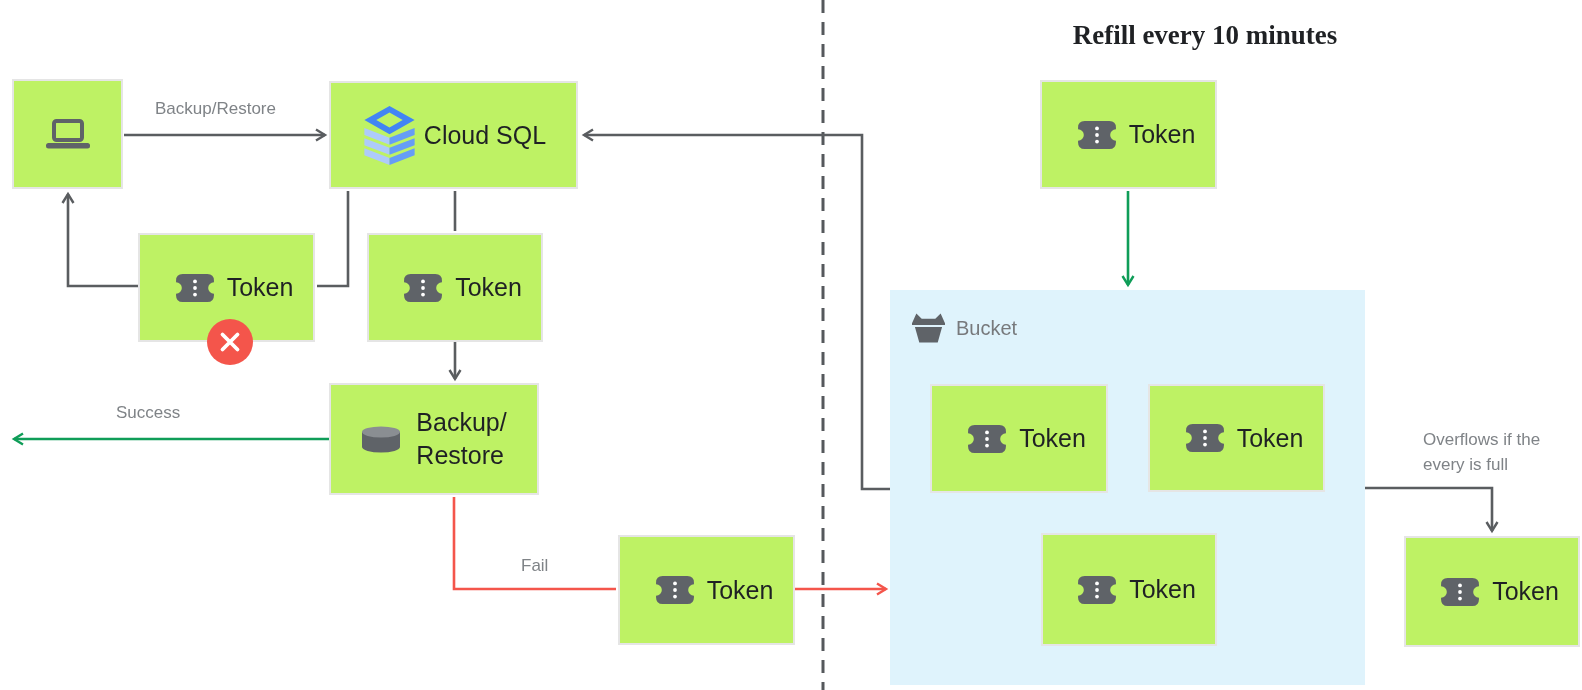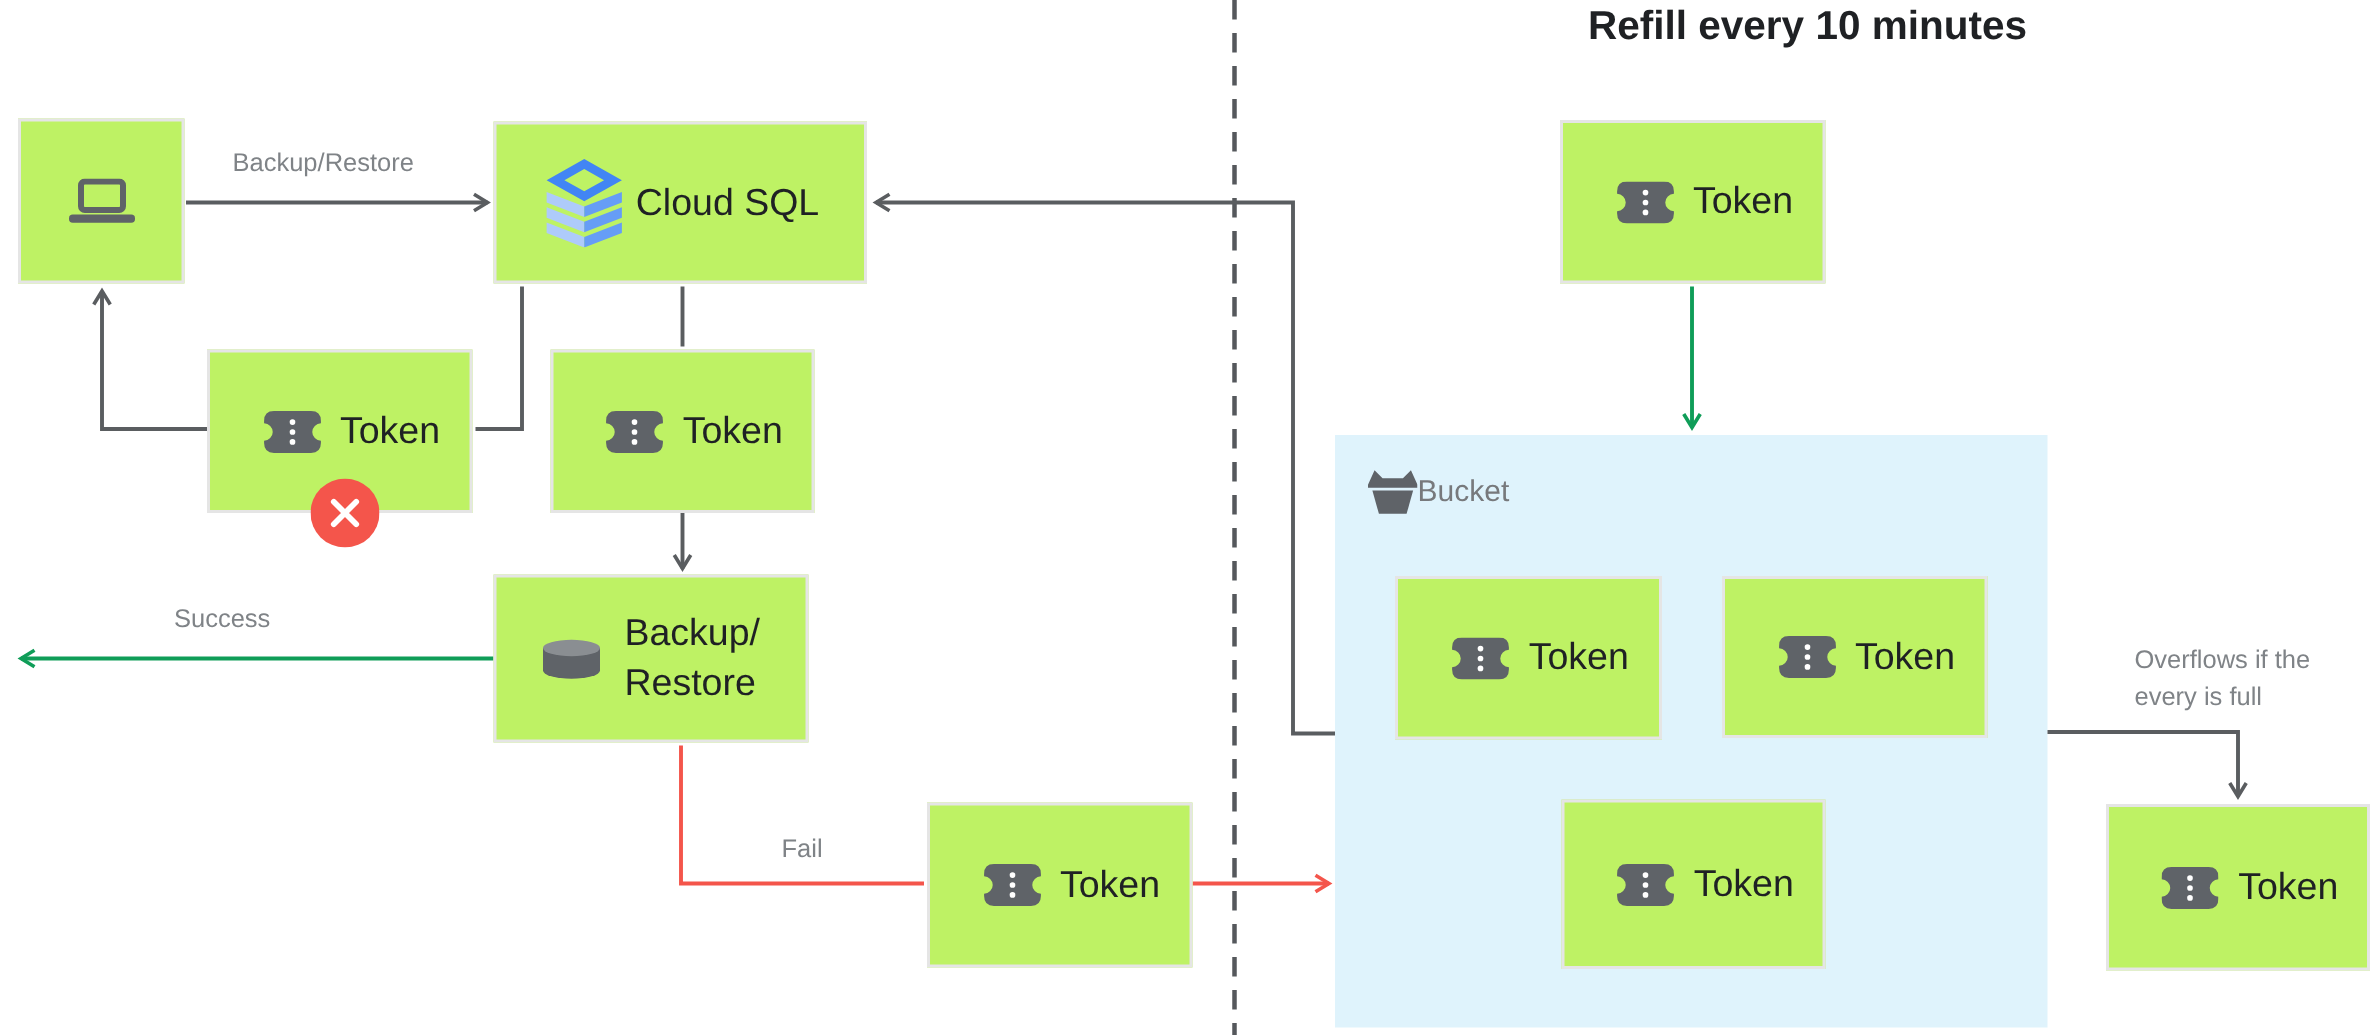--- a/index.html
+++ b/index.html
@@ -19,29 +19,29 @@
   }
   .node.token-node { gap:13px;padding-left:16px; }
   .node .lbl { font-size:25px; color:#1F2124; white-space:nowrap; }
   .icon-wrap { display:flex; align-items:center; }
   .two-line { font-size:25px; color:#1F2124; line-height:33px; }
   .badge {
     position:absolute; left:207px; top:319px; width:46px; height:46px; z-index:20;
   }
   .bucket-label {
     position:absolute; left:912px; top:313px; display:flex; align-items:center;
-    gap:0; z-index:12; color:#77797C; font-size:20px;
+    gap:11px; z-index:12; color:#77797C; font-size:20px;
   }
   .edge-label {
     position:absolute; font-size:17px; color:#7F8387; z-index:12; white-space:nowrap;
   }
   .edge-label.two { line-height:25px; }
   .title {
-    position:absolute; left:1055px; top:2px; width:300px; text-align:center;
-    font-size:27px; font-weight:700; color:#1F2124; z-index:12; white-space:nowrap;
+    position:absolute; left:1055px; top:20px; width:300px; text-align:center;
+    font-size:27px; font-weight:700; color:#1F2124; z-index:12; white-space:nowrap;font-family:Liberation Serif, serif;
   }
 </style>
 </head>
 <body>
 
 <div class="canvas">
 
   <div class="bucket"></div>
 
   <svg class="wires" width="1582" height="690" viewBox="0 0 1582 690">

